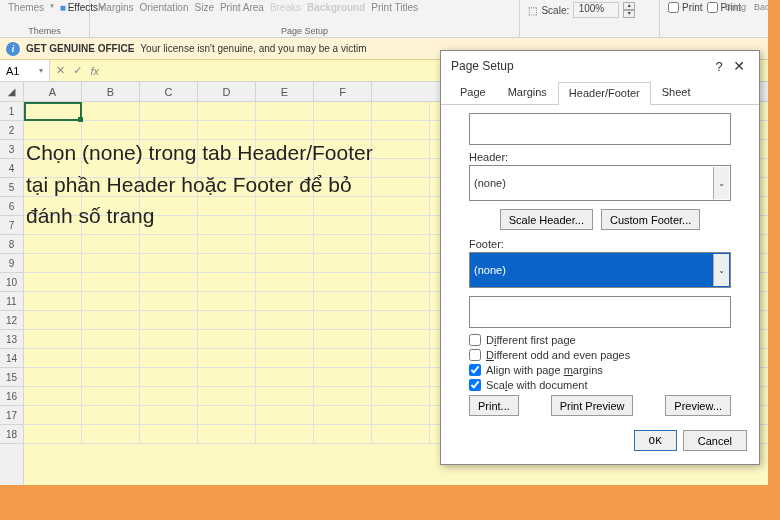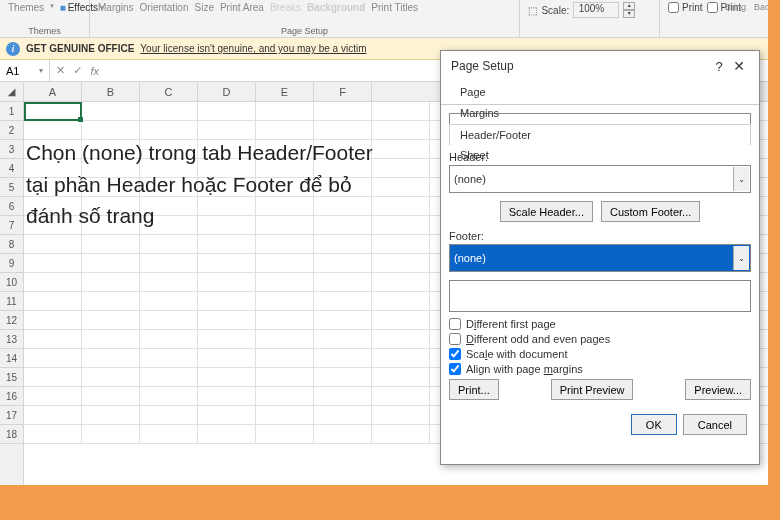--- a/index.html
+++ b/index.html
@@ -1,38 +1,38 @@
 <!DOCTYPE html>
 <html><head>
 <meta charset="utf-8">
 <style>
 * { box-sizing: border-box; margin: 0; padding: 0; font-family: 'Segoe UI', Tahoma, sans-serif; }
 body { background: #f29b4a; width: 780px; height: 520px; overflow: hidden; position: relative; }
-.app { position: absolute; top: 0; left: 0; right: 0; bottom: 35px; background: #ffffff; }
+.app { position: absolute; top: 0; left: 0; right: 0; bottom: 35px; background: #fef9c3; }
 
 .ribbon { background: #f3f3f3; border-bottom: 1px solid #d4d4d4; height: 38px; display: flex; font-size: 10px; color: #444; }
 .rg { border-right: 1px solid #d4d4d4; padding: 0 8px; display: flex; flex-direction: column; }
 .rg-top { flex: 1; display: flex; align-items: flex-start; gap: 6px; padding-top: 2px; white-space: nowrap; }
 .rg-label { text-align: center; font-size: 9px; color: #666; padding-bottom: 1px; }
 .rg-item { color: #888; }
 .rg-item.active { color: #333; }
 .dropdown-arrow { font-size: 7px; color: #888; }
 
 .scale-box { display: inline-flex; align-items: center; gap: 4px; }
 .scale-input { width: 46px; height: 16px; border: 1px solid #ccc; font-size: 10px; text-align: right; padding-right: 14px; position: relative; }
 .spinner { display: inline-flex; flex-direction: column; width: 12px; }
 .spinner span { height: 8px; border: 1px solid #aaa; font-size: 6px; line-height: 5px; text-align: center; background: #f0f0f0; cursor: pointer; }
 
 .chk { display: inline-flex; align-items: center; gap: 3px; }
 .chk input { width: 11px; height: 11px; }
 
 .warning { background: #fef4d5; border-bottom: 1px solid #e0d090; height: 22px; display: flex; align-items: center; padding: 0 6px; font-size: 10px; gap: 6px; }
 .warning .icon { width: 14px; height: 14px; border-radius: 50%; background: #4a90d9; color: #fff; display: flex; align-items: center; justify-content: center; font-size: 9px; font-style: italic; font-weight: bold; }
 .warning .title { font-weight: bold; color: #333; }
-.warning .msg { text-decoration: underline; color: #333; }
+.warning .msg { color: #333; }
 
 .namebar { height: 22px; border-bottom: 1px solid #d4d4d4; display: flex; align-items: center; font-size: 11px; }
 .namebox { width: 50px; border-right: 1px solid #d4d4d4; padding: 0 6px; height: 100%; display: flex; align-items: center; background:#fff; }
 .nb-arrow { color:#888; font-size:8px; margin-left:auto; }
 .fxbar { display: flex; align-items: center; padding: 0 6px; gap: 8px; color: #888; }
 .fxbar span { font-size: 11px; }
 
 .sheet { display: flex; height: calc(100% - 82px); position: relative; }
 .rowhead-col { width: 24px; background: #f0f0f0; border-right: 1px solid #d4d4d4; }
 .grid { flex: 1; position: relative; }
@@ -46,40 +46,40 @@
 .active-cell::after { content:''; position:absolute; right:-3px; bottom:-3px; width:5px; height:5px; background:#217346; }
 
 .overlay-text { position: absolute; top: 137px; left: 26px; font-size: 21px; color: #222; line-height: 1.5; width: 360px; font-family: Arial, sans-serif; }
 
 .dialog { position: absolute; top: 50px; left: 440px; width: 320px; height: 415px; background: #fff; border: 1px solid #888; box-shadow: 2px 2px 8px rgba(0,0,0,0.3); font-size: 11px; color: #333; }
 .dlg-title { height: 30px; display: flex; align-items: center; padding: 0 10px; font-size: 12px; }
 .dlg-title .t { flex: 1; }
 .dlg-title .help { width: 20px; text-align: center; font-size: 13px; cursor: pointer; }
 .dlg-title .close { width: 20px; text-align: center; font-size: 14px; cursor: pointer; }
 
-.tabs { display: flex; padding: 0 8px; gap: 0; border-bottom: 1px solid #ccc; height: 24px; flex-direction: column; }
+.tabs { display: flex; padding: 0 8px; gap: 0; border-bottom: 1px solid #ccc; height: 24px; }
 .tab { padding: 4px 10px; font-size: 11px; border: 1px solid transparent; border-bottom: none; cursor: pointer; }
 .tab.active { border-color: #ccc; background: #fff; position: relative; top: 1px; }
 
-.dlg-body { padding: 8px 8px; }
+.dlg-body { padding: 8px 28px; }
 .preview { height: 32px; border: 1px solid #888; background: #fff; margin-bottom: 6px; }
 .fld-label { font-size: 11px; margin-bottom: 2px; }
-.sel { height: 28px; border: 1px solid #888; display: flex; align-items: center; padding: 0 4px; font-size: 11px; position: relative; }
+.sel { height: 36px; border: 1px solid #888; display: flex; align-items: center; padding: 0 4px; font-size: 11px; position: relative; }
 .sel .sel-arrow { position: absolute; right: 1px; top: 1px; bottom: 1px; width: 16px; border-left: 1px solid #aaa; background: #f0f0f0; display: flex; align-items: center; justify-content: center; font-size: 8px; cursor: pointer; }
 .sel.selected { background: #0a64c8; color: #fff; }
 .sel.selected .sel-arrow { background: #eee; color: #333; }
 .btn-row { display: flex; gap: 8px; justify-content: center; margin: 8px 0; }
 .btn { border: 1px solid #999; background: #efefef; padding: 2px 8px; font-size: 11px; cursor: pointer; height: 21px; }
 .checks { margin-top: 6px; }
 .checks label { display: flex; align-items: center; gap: 5px; font-size: 11px; margin-bottom: 3px; cursor: pointer; }
 .checks input { width: 12px; height: 12px; }
 .checks u { text-decoration: underline; }
 .dlg-actions { display: flex; justify-content: flex-end; gap: 6px; padding: 6px 12px; }
 .dlg-actions .btn { padding: 2px 14px; }
-.dlg-actions .btn.primary { border: 1px solid #2a6fba; }
+.dlg-actions .btn.primary { border: 1px solid #2a6fba; font-family: Liberation Mono, monospace; }
 .bottom-row { display:flex; justify-content:space-between; gap:6px; margin-top:4px;}
 
 .orange-bottom { position: absolute; bottom: 0; left: 0; right: 0; height: 35px; background: #f29b4a; }
 .right-strip { position:absolute; top:0; right:0; width:12px; bottom:35px; background:#f29b4a;}
 .right-edge-word { position:absolute; top:82px; right:2px; font-size:10px; color:#8a2020;}
 .top-right-words { position:absolute; top:2px; right:6px; font-size:9px; color:#888; display:flex; gap:8px;}
 </style>
 </head>
 <body>
 
@@ -397,25 +397,25 @@
       <label>
           <input type="checkbox" style="">
           <span>D<u>i</u>fferent first page</span>
         </label>
       <label>
           <input type="checkbox" style="">
           <span><u>D</u>ifferent odd and even pages</span>
         </label>
       <label>
           <input type="checkbox" checked="" style="">
-          <span>Sca<u>l</u>e with document</span>
+          <span>Align with page <u>m</u>argins</span>
         </label>
       <label>
           <input type="checkbox" checked="" style="">
-          <span>Align with page <u>m</u>argins</span>
+          <span>Sca<u>l</u>e with document</span>
         </label>
     </div>
     <div class="bottom-row">
       <button class="btn">Print...</button>
       <button class="btn">Print Preview</button>
       <button class="btn">Preview...</button>
     </div>
   </div>
   <div class="dlg-actions">
     <button class="btn primary">OK</button>

